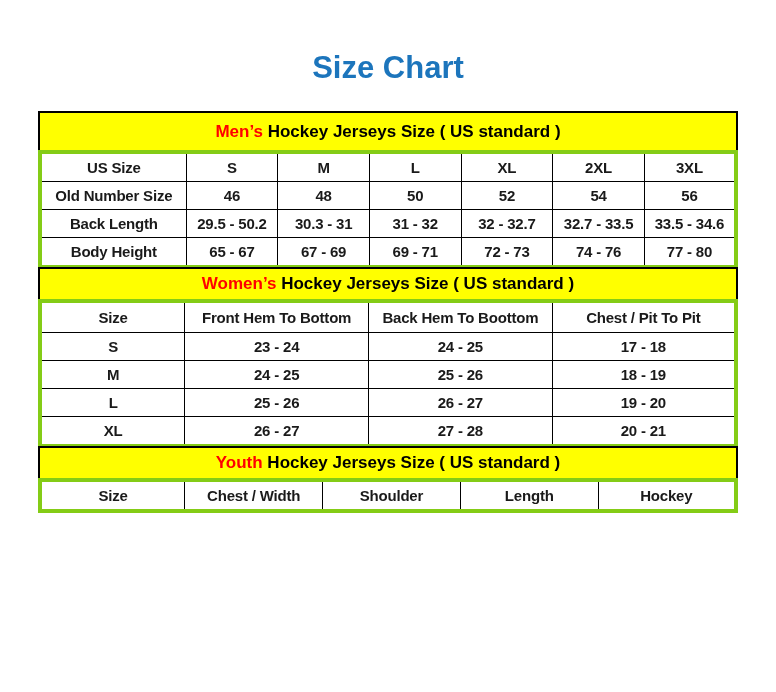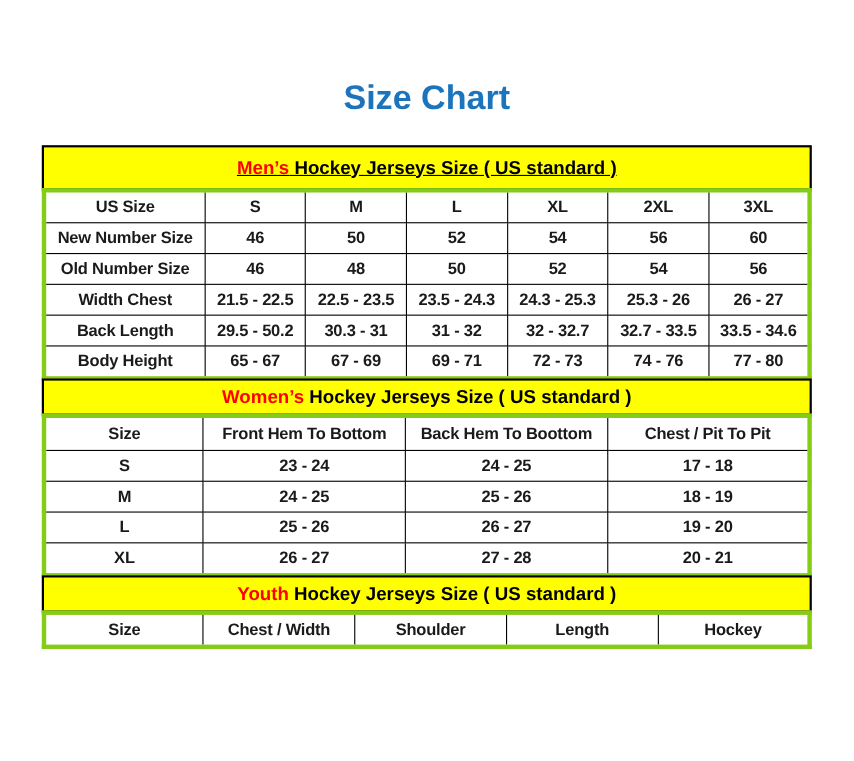--- a/index.html
+++ b/index.html
@@ -1,33 +1,33 @@
 <!DOCTYPE html>
 <html><head>
 <meta charset="utf-8">
 <style>
   html,body{margin:0;padding:0;}
   body{
     width:776px;height:692px;background:#ffffff;overflow:hidden;
     font-family:"Liberation Sans",sans-serif;color:#1a1a1a;
   }
   .page-title{
-    margin:0;padding-top:71px;height:44px;
+    margin:0;padding-top:50px;height:44px;
     text-align:center;font-size:31px;font-weight:bold;color:#1C75BC;
     letter-spacing:0px;
   }
   .chart{margin:17px 38px 0 38px;}
   .bar{
     background:#FFFF00;border:2px solid #000;
     display:flex;align-items:center;justify-content:center;
     font-weight:bold;font-size:17px;color:#000;
   }
   .bar span{white-space:pre;}
   .bar .hl{color:#FF0000;}
-  .bar-tall{height:37px;text-decoration:underline;}
+  .bar-tall{height:37px;}
   .bar-short{height:30px;}
   section:not(:first-child) .bar{margin-top:-2px;}
   table{
     width:100%;border-collapse:collapse;table-layout:fixed;
     margin-top:-2px;border:4px solid #84cc16;
     font-size:15px;font-weight:bold;letter-spacing:-0.2px;
   }
   th,td{border:1px solid #000;text-align:center;padding:0 2px;overflow:hidden;}
   .s-men th,.s-men td{height:27px;}
   .s-women th{height:29px;}
@@ -70,45 +70,27 @@
             <th>S</th>
             <th>M</th>
             <th>L</th>
             <th>XL</th>
             <th>2XL</th>
             <th>3XL</th>
           </tr>
         </thead>
         <tbody>
           <tr>
-            <td>New Number Size</td>
-            <td>46</td>
-            <td>50</td>
-            <td>52</td>
-            <td>54</td>
-            <td>56</td>
-            <td>60</td>
-          </tr>
-          <tr>
             <td>Old Number Size</td>
             <td>46</td>
             <td>48</td>
             <td>50</td>
             <td>52</td>
             <td>54</td>
             <td>56</td>
-          </tr>
-          <tr>
-            <td>Width Chest</td>
-            <td>21.5 - 22.5</td>
-            <td>22.5 - 23.5</td>
-            <td>23.5 - 24.3</td>
-            <td>24.3 - 25.3</td>
-            <td>25.3 - 26</td>
-            <td>26 - 27</td>
           </tr>
           <tr>
             <td>Back Length</td>
             <td>29.5 - 50.2</td>
             <td>30.3 - 31</td>
             <td>31 - 32</td>
             <td>32 - 32.7</td>
             <td>32.7 - 33.5</td>
             <td>33.5 - 34.6</td>
           </tr>

